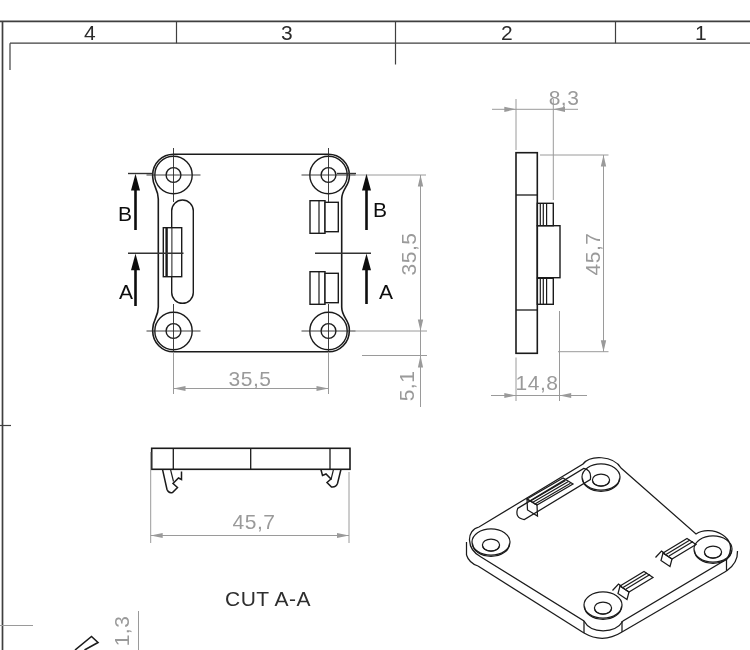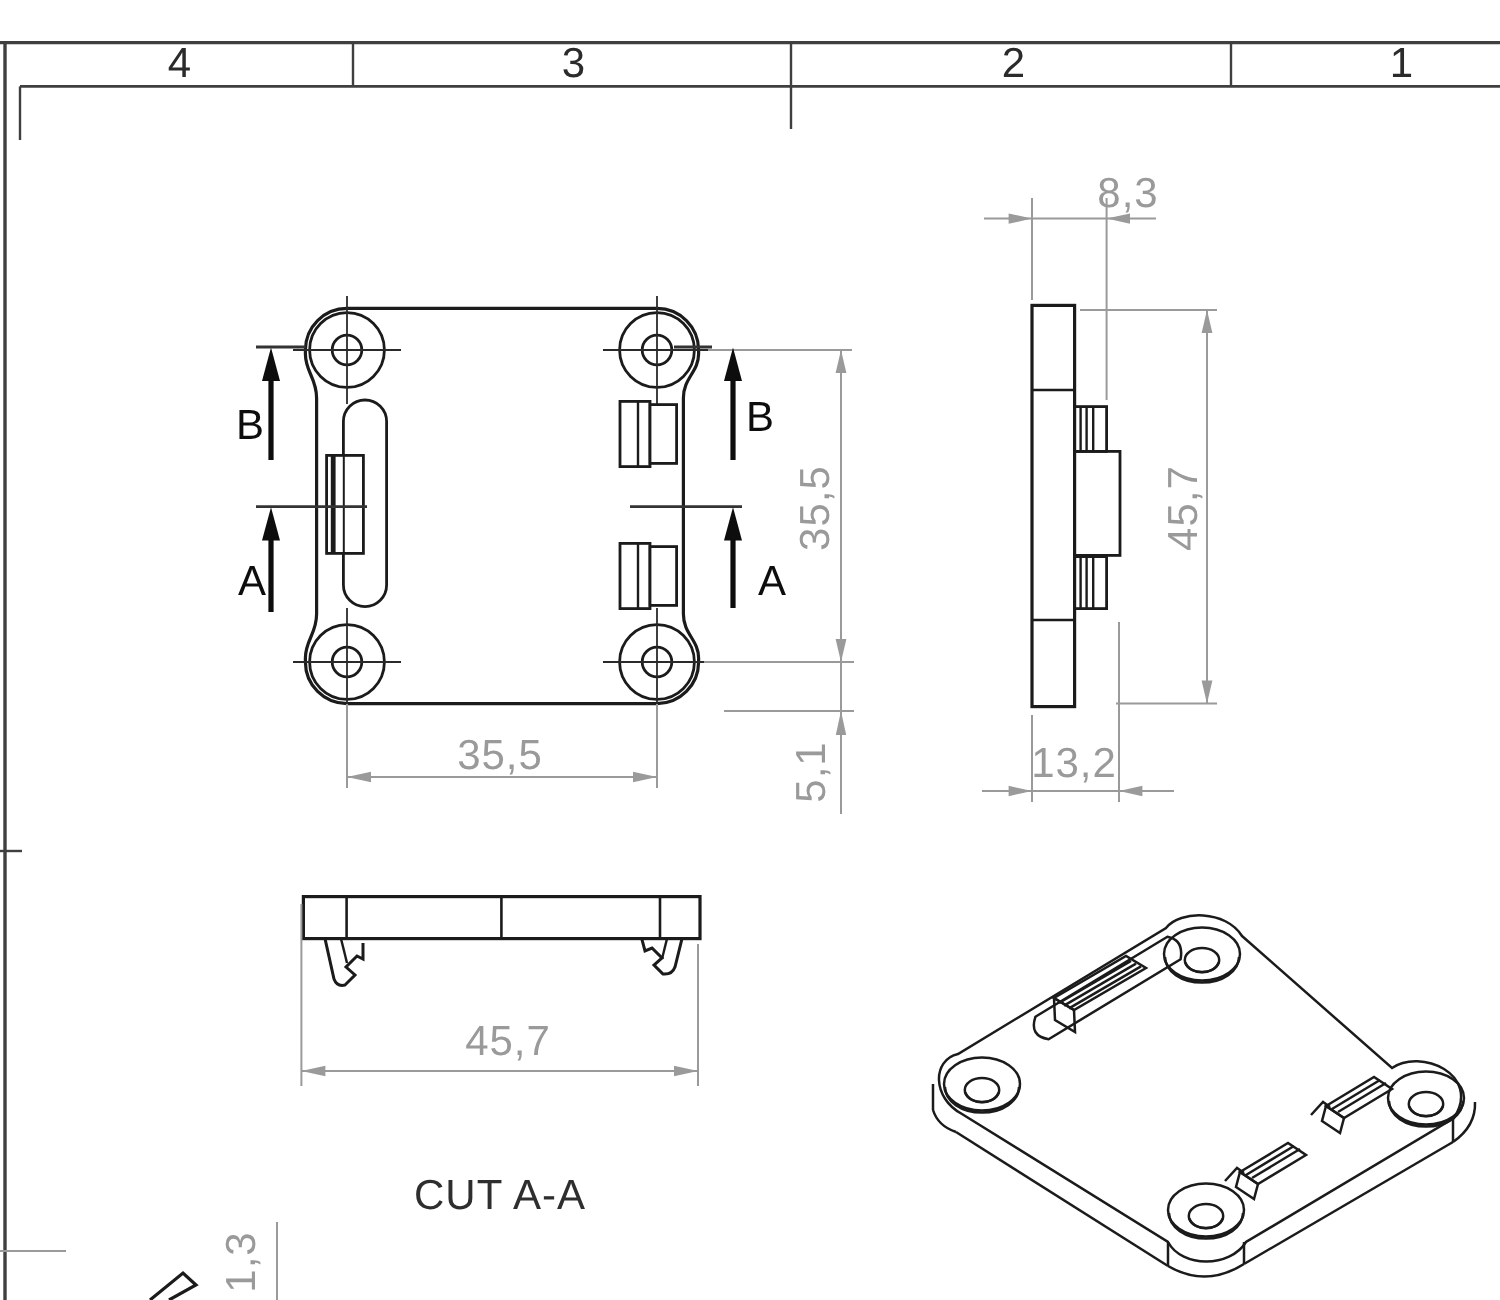--- a/index.html
+++ b/index.html
@@ -248,20 +248,20 @@
 <span class="txt sec" style="left:126px;top:291px">A</span>
 <span class="txt sec" style="left:380px;top:209px">B</span>
 <span class="txt sec" style="left:386px;top:291px">A</span>
 
 <span class="txt dim" style="left:250px;top:378px">35,5</span>
 <span class="txt dim rot" style="left:408px;top:254px">35,5</span>
 <span class="txt dim rot" style="left:406px;top:386px">5,1</span>
 
 <span class="txt dim" style="left:564px;top:97px">8,3</span>
 <span class="txt dim rot" style="left:592px;top:254px">45,7</span>
-<span class="txt dim" style="left:537px;top:382px">13,2</span>
+<span class="txt dim" style="left:537px;top:382px">14,8</span>
 
 <span class="txt dim" style="left:254px;top:521px">45,7</span>
-<span class="txt title" style="left:250px;top:598px">CUT A-A</span>
+<span class="txt title" style="left:268px;top:598px">CUT A-A</span>
 
 <span class="txt dim rot" style="left:121px;top:631px">1,3</span>
 
 </div>
 
 </body></html>

